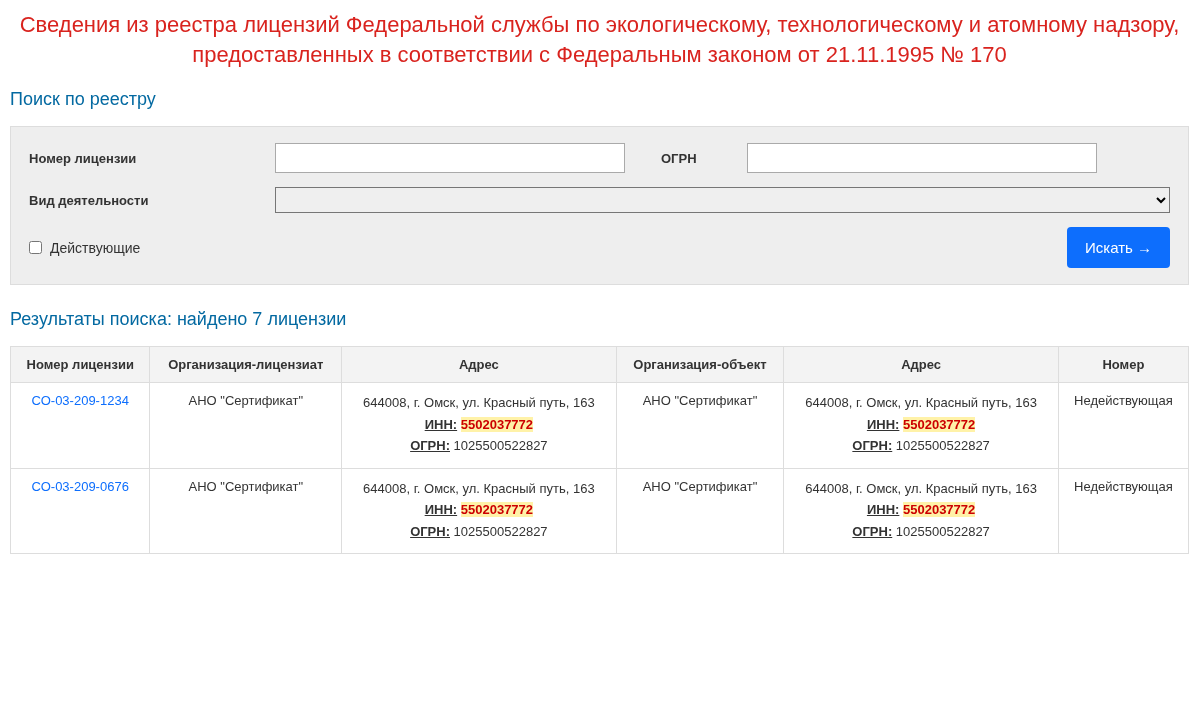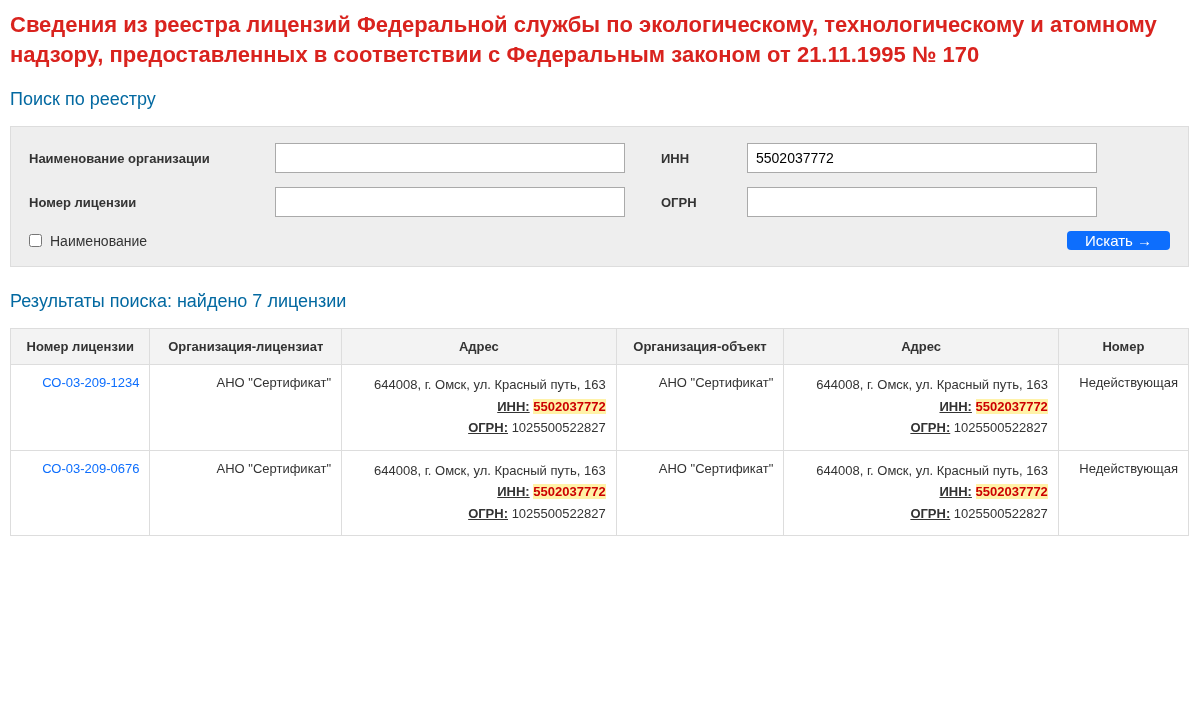--- a/index.html
+++ b/index.html
@@ -1,60 +1,58 @@
 <!DOCTYPE html>
 <html><head>
   <meta charset="utf-8">
   <style>
     * { box-sizing: border-box; margin: 0; padding: 0; }
     body { font-family: Verdana, Arial, sans-serif; font-size: 14px; color: #333; padding: 10px; background: #fff; }
-    h2.page-title { color: #d9231e; font-weight: bold; font-size: 22px; line-height: 1.35; margin-bottom: 20px; }
+    h2.page-title { color: #d9231e; font-weight: normal; font-size: 22px; line-height: 1.35; margin-bottom: 20px; text-align: center; }
     h3.section-title { color: #0369a1; font-weight: normal; font-size: 18px; margin: 12px 0 16px 0; }
     .search-box { background: #eee; border: 1px solid #ddd; padding: 16px 18px; display: flex; flex-direction: column; gap: 14px; }
     .search-row { display: flex; align-items: center; gap: 16px; }
     .label { font-weight: bold; font-size: 13px; width: 230px; flex-shrink: 0; }
     .label-short { font-weight: bold; font-size: 13px; width: 70px; flex-shrink: 0; margin-left: 20px; }
     input[type="text"] { font-family: Arial, sans-serif; font-size: 14px; padding: 5px 8px; border: 1px solid #aaa; background: #fff; height: 30px; }
     .input-wide { width: 350px; }
     .input-med { width: 350px; }
     select { font-family: Arial, sans-serif; font-size: 14px; padding: 3px 4px; border: 1px solid #767676; background: #efefef; height: 26px; flex: 1; }
     .checkbox-cell { display: flex; align-items: center; gap: 8px; flex: 1; }
-    .search-button { background: #0d6efd; color: #fff; border: none; font-size: 15px; padding: 1px 18px; border-radius: 4px; cursor: pointer; }
+    .search-button { background: #0d6efd; color: #fff; border: none; font-size: 15px; padding: 12px 18px; border-radius: 4px; cursor: pointer; }
     table.results { width: 100%; border-collapse: collapse; margin-top: 4px; }
-    table.results th, table.results td { border: 1px solid #ddd; padding: 10px; vertical-align: top; font-size: 13px; text-align: right; }
+    table.results th, table.results td { border: 1px solid #ddd; padding: 10px; vertical-align: top; font-size: 13px; text-align: center; }
     table.results th { background: #f3f3f3; font-weight: bold; text-align: center; }
     .link { color: #0d6efd; text-decoration: none; cursor: pointer; }
     .hl { background: #fff2a8; color: #c00; font-weight: bold; }
     .addr-line { display: block; margin-bottom: 2px; line-height: 1.5; }
     .addr-label { font-weight: bold; text-decoration: underline; }
   </style>
 </head>
 <body>
 
 <h2 class="page-title">Сведения из реестра лицензий Федеральной службы по экологическому, технологическому и атомному надзору, предоставленных в соответствии с Федеральным законом от 21.11.1995 № 170</h2>
 
 <h3 class="section-title">Поиск по реестру</h3>
 
 <div class="search-box">
   <div class="search-row">
-    <div class="label">Наименование организации</div>
-    <input type="text" class="input-wide" value="" style="">
-    <div class="label-short">ИНН</div>
-    <input type="text" class="input-med" value="5502037772" style="">
-  </div>
-  <div class="search-row">
     <div class="label">Номер лицензии</div>
     <input type="text" class="input-wide" value="" style="">
     <div class="label-short">ОГРН</div>
     <input type="text" class="input-med" value="" style="">
   </div>
   <div class="search-row">
+    <div class="label">Вид деятельности</div>
+    <select><option></option></select>
+  </div>
+  <div class="search-row">
     <div class="checkbox-cell">
       <input type="checkbox" style="">
-      <span>Наименование</span>
+      <span>Действующие</span>
     </div>
     <button class="search-button">Искать →</button>
   </div>
 </div>
 
 <h3 class="section-title" style="margin-top:24px;">Результаты поиска: найдено 7 лицензии</h3>
 
 <table class="results">
   <thead>
     <tr>

